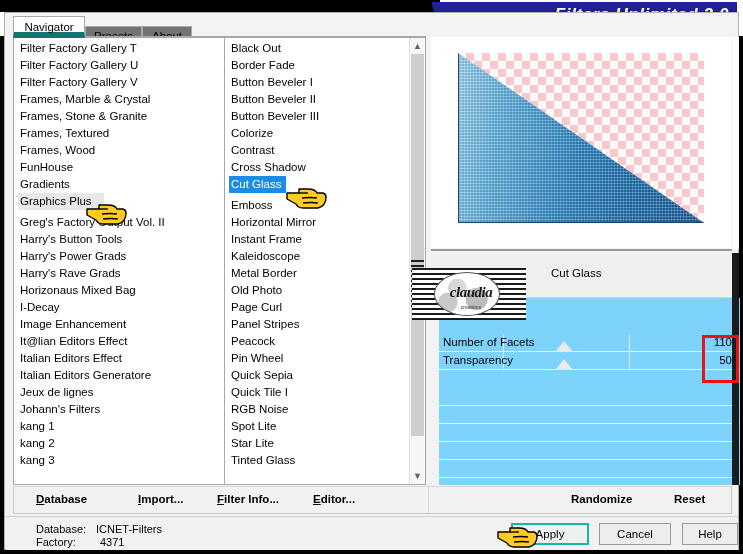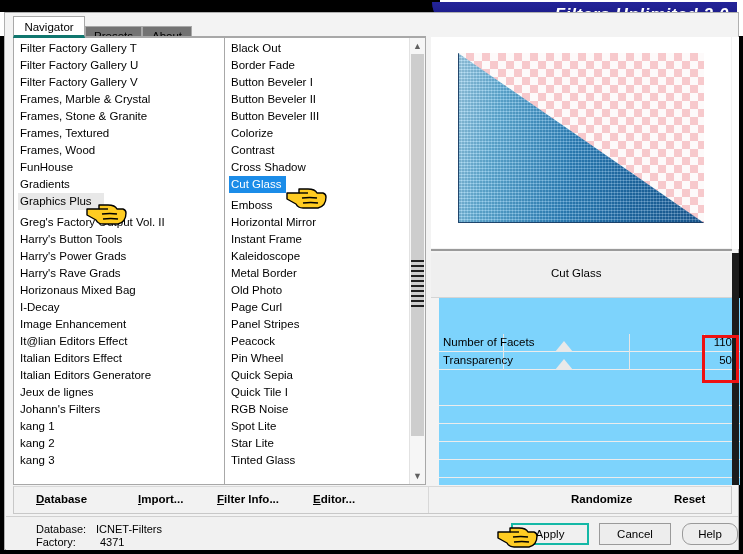--- a/index.html
+++ b/index.html
@@ -87,21 +87,21 @@
     color: #000;
     text-align: center;
     line-height: 18px;
     font-family: "Liberation Sans", sans-serif;
   }
   .tab.active {
     top: 0px;
     height: 22px;
     line-height: 21px;
     background: #ffffff;
-    border-bottom: 3px solid #0f766e;
+    border-bottom: 6px solid #0f766e;
     z-index: 3;
     font-weight: normal;
   }
   .tab-underline {
     position: absolute;
     left: 8px; top: 23px;
     width: 413px; height: 1px;
     background: #a8a8a8;
   }
 
@@ -483,20 +483,25 @@
           <div class="plabel">Transparency</div>
           <div class="pvalue">50</div>
         </div>
         <div class="prow" style="top:90px;"></div>
         <div class="prow" style="top:108px;"></div>
         <div class="prow" style="top:126px;"></div>
         <div class="prow" style="top:144px;"></div>
         <div class="prow" style="top:162px;"></div>
       </div>
 
+      <div id="watermark">
+        <div id="wm-globe"></div>
+        <div id="wm-text">claudia</div>
+        <div id="wm-sub">creations</div>
+      </div>
 
       <div id="red-box"></div>
 
       <div id="params-scroll-top"></div>
       <div id="params-scroll"></div>
 
       <div id="actionbar">
         <div class="ab-divider"></div>
         <div class="linkbtn" style="left:22px;">
           <u>D</u><span>atabase</span>
@@ -523,21 +528,21 @@
         <div class="stat-line" style="left:72px; top:6px;">ICNET-Filters</div>
         <div class="stat-line" style="left:12px; top:19px;">Factory:</div>
         <div class="stat-line" style="left:76px; top:19px;">4371</div>
 
         <div class="btn focus" style="left:505px; width:78px;">
           <span>Apply</span>
         </div>
         <div class="btn" style="left:593px; width:72px;">
           <span>Cancel</span>
         </div>
-        <div class="btn" style="left:676px; width:56px;border-radius:9px;">
+        <div class="btn" style="left:676px; width:56px;">
           <span>Help</span>
         </div>
       </div>
 
     </div>
   </div>
 
   <svg class="hand" style="left:85px; top:196px;" width="42" height="30" viewBox="0 0 42 30">
     <g stroke="#000" stroke-width="1.4" stroke-linejoin="round">
       <path fill="#FFCC22" d="M2 13 L14 13 L14 9 L23 9 Q30 9 32 13 L38 13 Q41 14 41 17 Q41 26 33 28 L18 28 Q13 28 11 24 L2 19 Z"></path>

